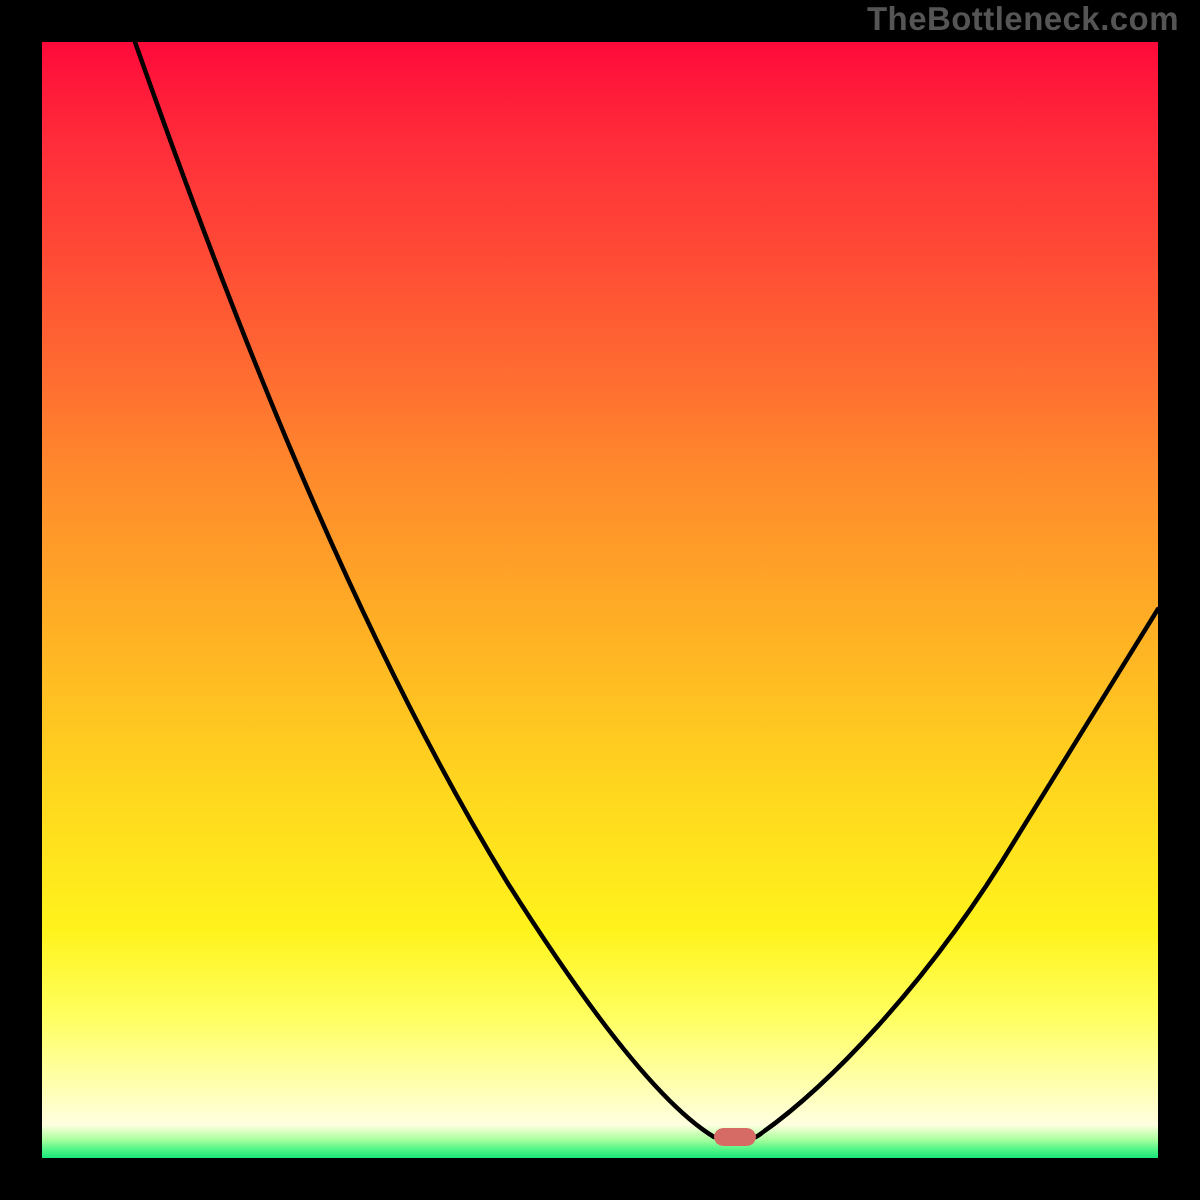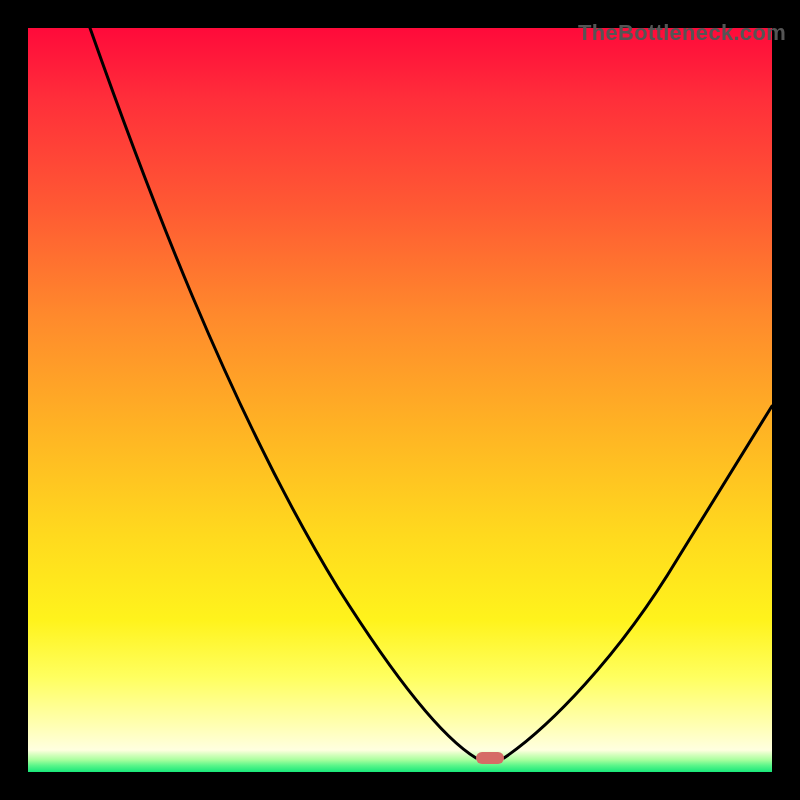--- a/index.html
+++ b/index.html
@@ -12,21 +12,21 @@
     overflow: hidden;
   }
   .container {
     position: relative;
     width: 800px;
     height: 800px;
     background: #000;
   }
   .watermark {
     position: absolute;
-    top: 20px;
+    top: 0;
     right: 14px;
     color: #555;
     font-size: 22px;
     font-weight: 600;
     letter-spacing: 0.3px;
     z-index: 50;
     margin-left: 48px;
   }
   .plot-area {
     position: absolute;

